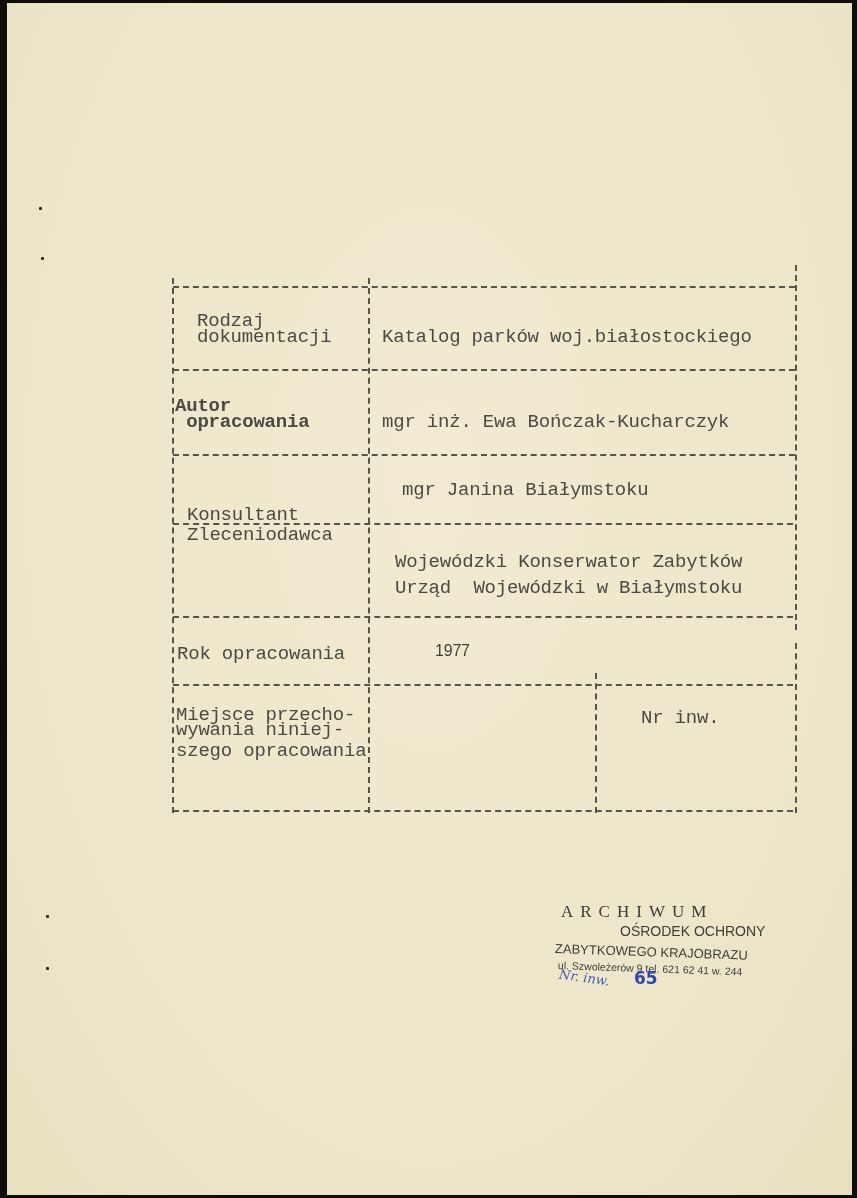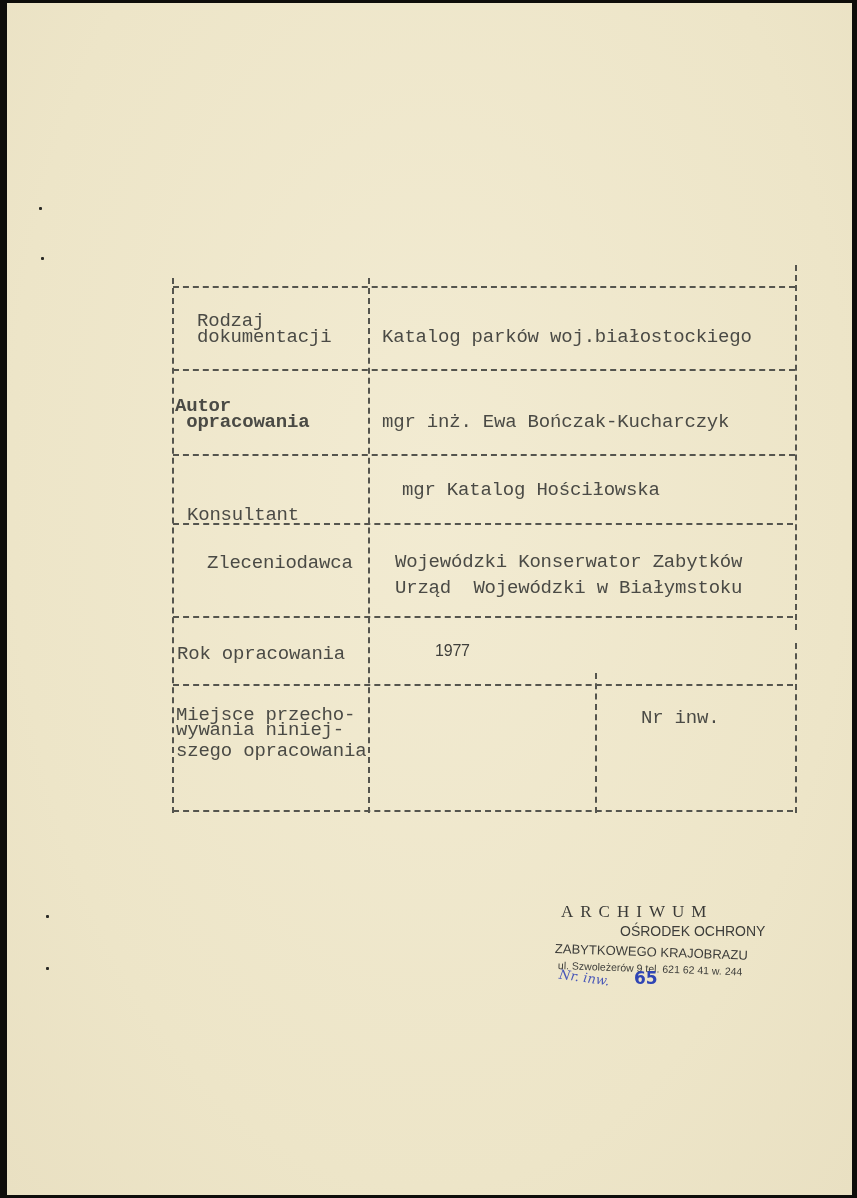--- a/index.html
+++ b/index.html
@@ -94,24 +94,24 @@
       <div style="white-space:pre"> opracowania</div>
     </div>
     <div class="type" style="left:375px; top:411px;">
       <div>mgr inż. Ewa Bończak-Kucharczyk</div>
     </div>
 
     <div class="type" style="left:180px; top:504px;">
       <div>Konsultant</div>
     </div>
     <div class="type" style="left:395px; top:479px;">
-      <div>mgr Katalog Hościłowska</div>
+      <div>mgr Janina Białymstoku</div>
     </div>
 
-    <div class="type" style="left:180px; top:552px;margin-left:20px;">
+    <div class="type" style="left:180px; top:524px;">
       <div>Zleceniodawca</div>
     </div>
     <div class="type" style="left:388px; top:546px; line-height:26px;">
       <div>Wojewódzki Konserwator Zabytków</div>
       <div style="white-space:pre">Urząd  Wojewódzki w Białymstoku</div>
     </div>
 
     <div class="type" style="left:170px; top:643px;">
       <div>Rok opracowania</div>
     </div>

